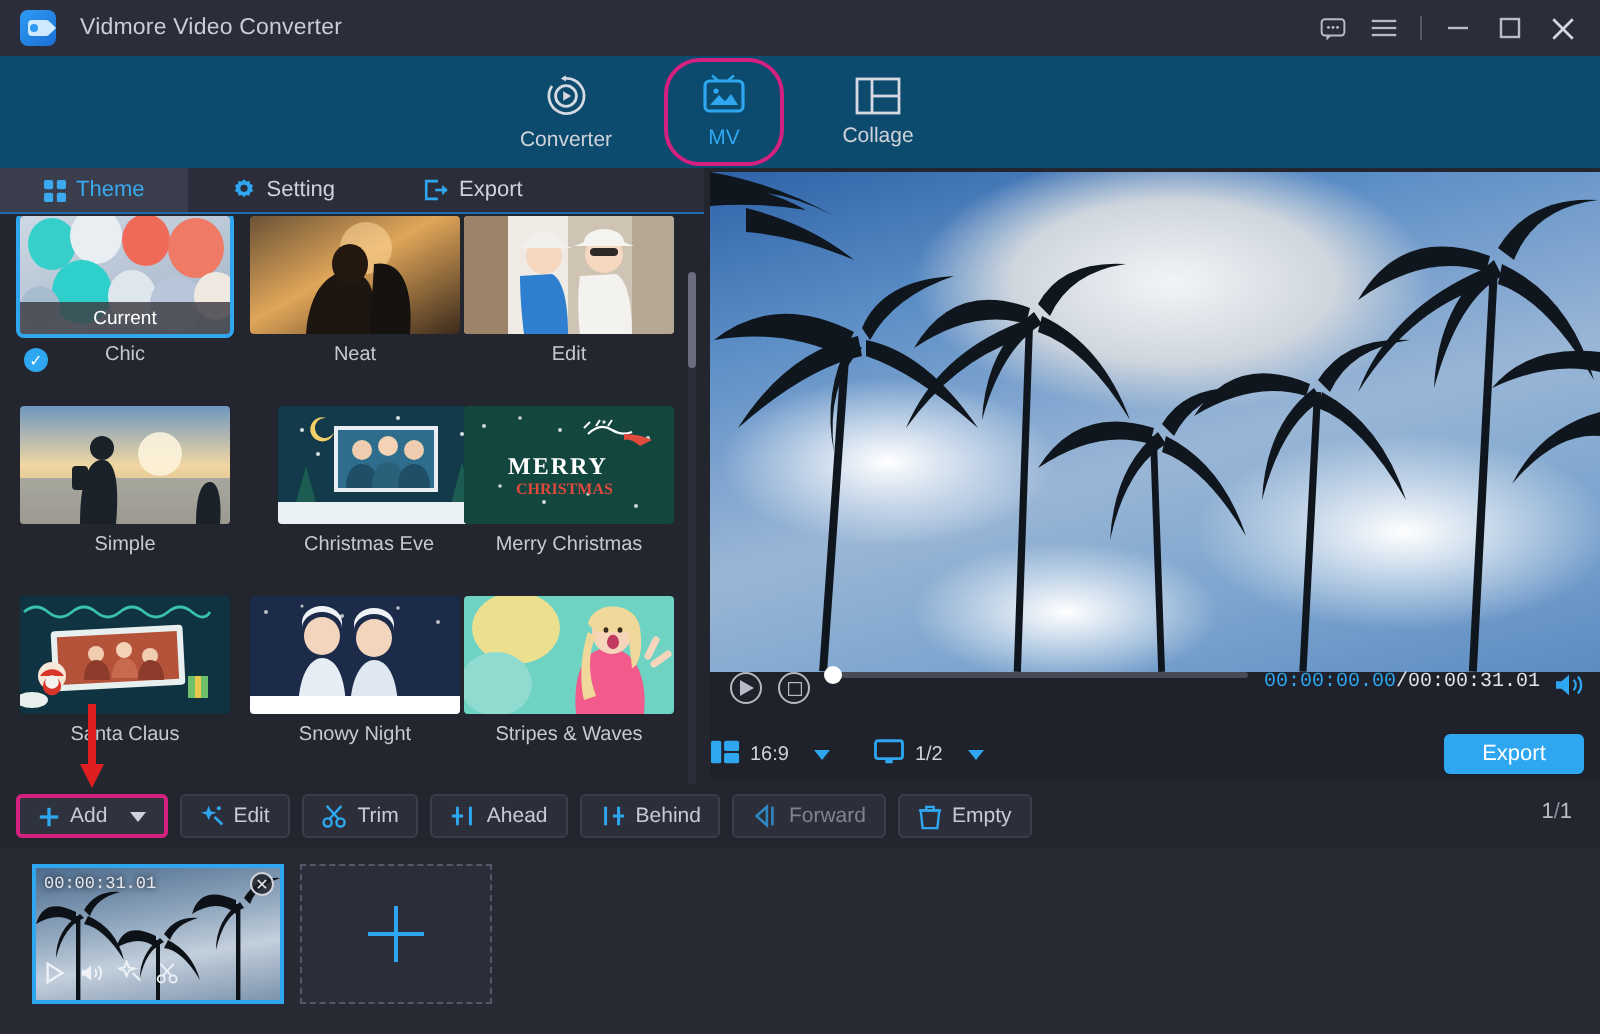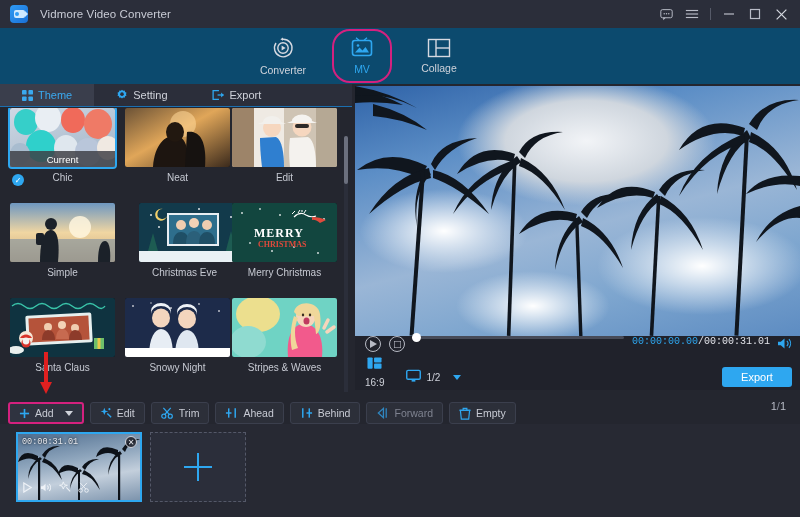--- a/index.html
+++ b/index.html
@@ -145,21 +145,21 @@
   .sel-ctrl { display:flex; align-items:center; gap:5px; font-size:10px; color:#cfd2da;}
   .caret { width:0;height:0;border-left:4px solid transparent;border-right:4px solid transparent;border-top:5px solid #2ea7f0;}
   .exportbtn {
     position:absolute; right:8px; top:3px; width:70px; height:20px; border-radius:3px;
     background:#2ea7f0; color:#fff; font-size:11px; display:flex;align-items:center;justify-content:center;
   }
 
   
   .toolbar {
     position:absolute; left:0; top:392px; width:800px; height:32px; background:#24262f;
-    display:flex; align-items:flex-end; gap:6px; padding-left:8px;
+    display:flex; align-items:center; gap:6px; padding-left:8px;
   }
   .tbtn {
     height:22px; border-radius:3px; background:#34374480; border:1px solid #3b3f4d;
     display:flex; align-items:center; gap:5px; padding:0 9px; font-size:10.5px; color:#c8cbd4;
     white-space:nowrap;
   }
   .tbtn.hl { border:2px solid #d4217f; background:#2f3340; }
   .tbtn.dim { color:#7f8390; }
   .tbtn svg { display:block; }
   .pageind{ position:absolute; right:14px; top:8px; font-size:11px; color:#b9bcc7;}
@@ -632,21 +632,21 @@
       </div>
       <div style="margin:0 8px 0 7px;">
         <svg width="15" height="13" viewBox="0 0 16 14">
           <path d="M1 5 L4 5 L8 1.5 L8 12.5 L4 9 L1 9 Z" fill="#2ea7f0"></path>
           <path d="M10.5 4.2 a4 4 0 0 1 0 5.6" stroke="#2ea7f0" stroke-width="1.2" fill="none"></path>
           <path d="M12.8 2.4 a7 7 0 0 1 0 9.2" stroke="#2ea7f0" stroke-width="1.2" fill="none"></path>
         </svg>
       </div>
     </div>
     <div class="pb-row2">
-      <div class="sel-ctrl" style="margin-left:10px;flex-direction:column;">
+      <div class="sel-ctrl" style="">
         <span>
           <svg width="15" height="14" viewBox="0 0 16 14">
               <rect x="0.5" y="1" width="5.5" height="12" rx="1" fill="#2ea7f0"></rect>
               <rect x="7.5" y="1" width="8" height="5.5" rx="1" fill="#2ea7f0"></rect>
               <rect x="7.5" y="7.5" width="8" height="5.5" rx="1" fill="#2ea7f0"></rect>
             </svg>
         </span>
         <span>16:9</span>
         <span class="caret" style="margin-left:8px;"></span>
       </div>

